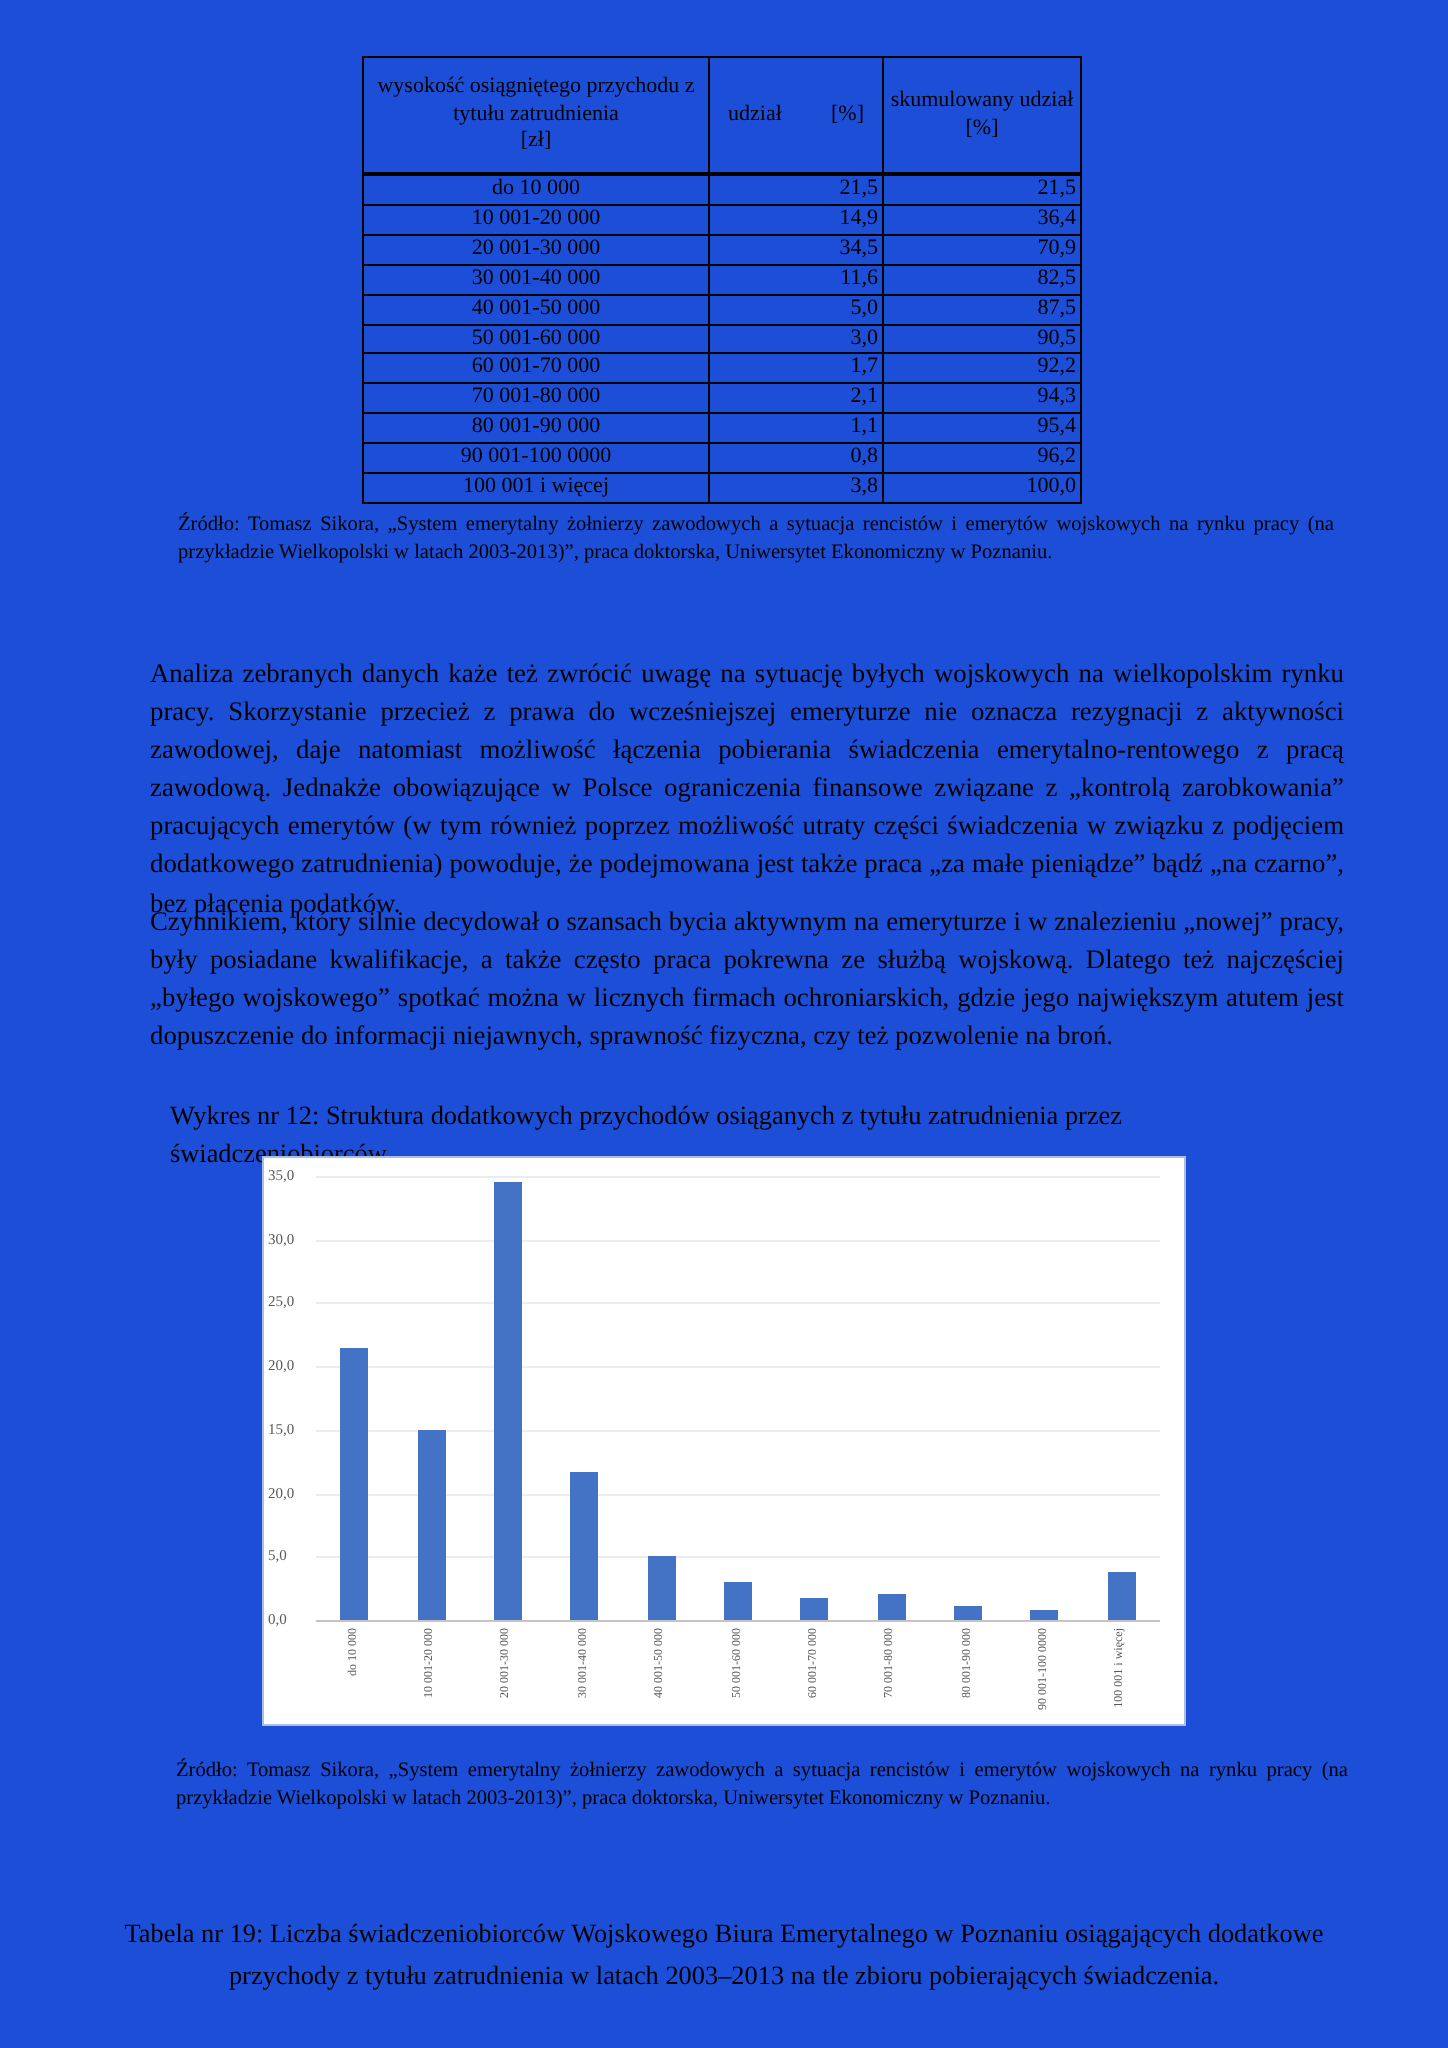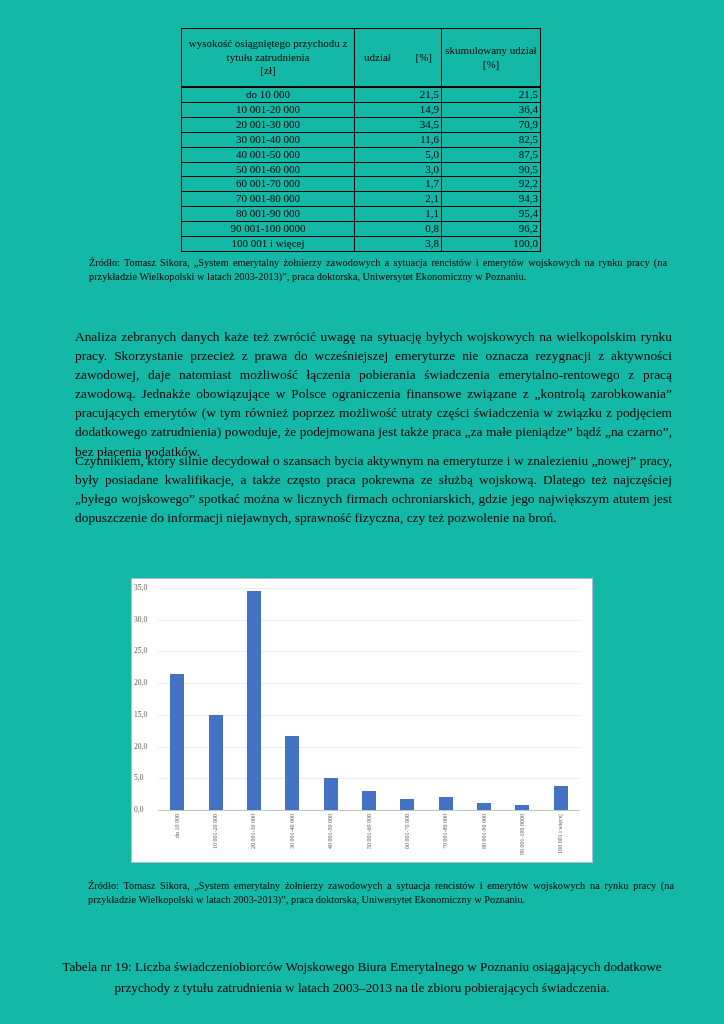--- a/index.html
+++ b/index.html
@@ -1,17 +1,17 @@
 <!DOCTYPE html>
 <html lang="pl"><head>
 <meta charset="utf-8">
 <style>
   html, body { margin:0; padding:0; background:#ffffff; }
   .page {
-    position:relative; width:724px; height:1024px; background:#14b8a6;
+    position:relative; width:724px; height:1024px; background:#1d4ed8;
     font-family:"Liberation Serif", serif; color:#111; overflow:hidden;
   }
 
   
   .income-table {
     position:absolute; left:181px; top:28px;
     border-collapse:collapse; font-size:11px; color:#000;
     table-layout:fixed;
   }
   .income-table th, .income-table td { border:1px solid #000; padding:0; }
@@ -137,20 +137,24 @@
   </table>
 
   <p class="source source-1">
     <span class="src-label">Źródło</span><span>: Tomasz Sikora, „System emerytalny żołnierzy zawodowych a sytuacja rencistów i emerytów wojskowych na rynku pracy (na przykładzie Wielkopolski w latach 2003-2013)”, praca doktorska, Uniwersytet Ekonomiczny w Poznaniu.</span>
   </p>
 
   <p class="body-par par-1">Analiza zebranych danych każe też zwrócić uwagę na sytuację byłych wojskowych na wielkopolskim rynku pracy. Skorzystanie przecież z prawa do wcześniejszej emeryturze nie oznacza rezygnacji z aktywności zawodowej, daje natomiast możliwość łączenia pobierania świadczenia emerytalno-rentowego z pracą zawodową. Jednakże obowiązujące w Polsce ograniczenia finansowe związane z „kontrolą zarobkowania” pracujących emerytów (w tym również poprzez możliwość utraty części świadczenia w związku z podjęciem dodatkowego zatrudnienia) powoduje, że podejmowana jest także praca „za małe pieniądze” bądź „na czarno”, bez płacenia podatków.</p>
 
   <p class="body-par par-2">Czynnikiem, który silnie decydował o szansach bycia aktywnym na emeryturze i w znalezieniu „nowej” pracy, były posiadane kwalifikacje, a także często praca pokrewna ze służbą wojskową. Dlatego też najczęściej „byłego wojskowego” spotkać można w licznych firmach ochroniarskich, gdzie jego największym atutem jest dopuszczenie do informacji niejawnych, sprawność fizyczna, czy też pozwolenie na broń.</p>
 
+  <div class="chart-caption">
+    <div>Wykres nr 12: Struktura dodatkowych przychodów osiąganych z tytułu zatrudnienia przez świadczeniobiorców</div>
+    <div class="cap2">Wojskowego Biura Emerytalnego w Poznaniu w 2013 r., [%].</div>
+  </div>
 
   <div class="chart-box" id="chart-box">
       <div class="axisline" style="left: 26px; top: 231px; width: 422px;"></div>
       <span class="ytick" style="top: 227px;">0,0</span>
       <div class="gridline" style="left: 26px; top: 199.286px; width: 422px;"></div>
       <span class="ytick" style="top: 195.286px;">5,0</span>
       <div class="gridline" style="left: 26px; top: 167.571px; width: 422px;"></div>
       <span class="ytick" style="top: 163.571px;">20,0</span>
       <div class="gridline" style="left: 26px; top: 135.857px; width: 422px;"></div>
       <span class="ytick" style="top: 131.857px;">15,0</span>

